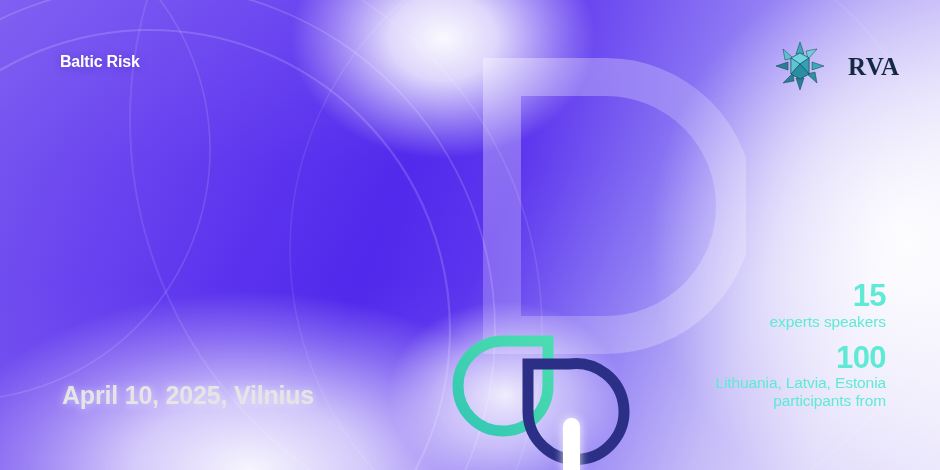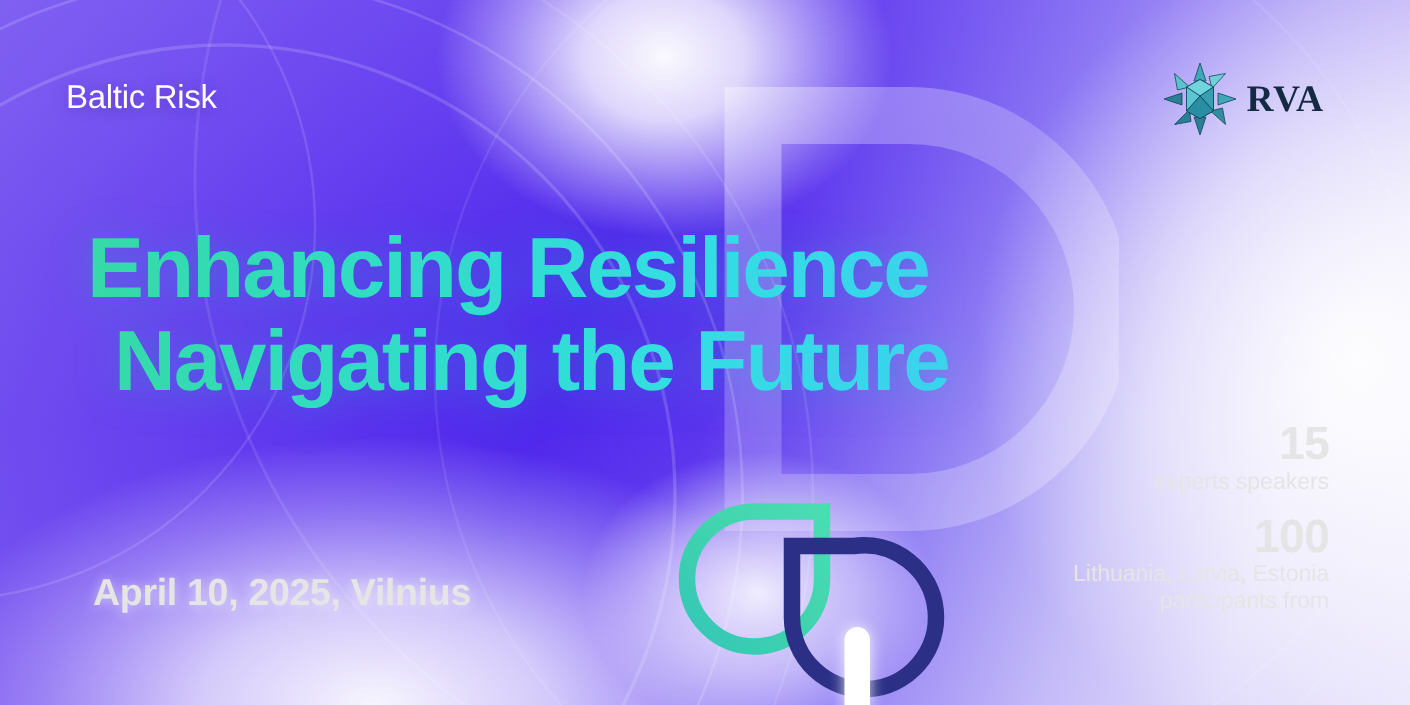--- a/index.html
+++ b/index.html
@@ -68,22 +68,22 @@
   .mark-teal{position:absolute;left:450px;top:330px;width:112px;height:108px;}
   .mark-navy{position:absolute;left:512px;top:354px;width:120px;height:118px;}
   .mark-bar{
     position:absolute;left:563px;top:418px;width:17px;height:56px;
     background:#ffffff;border-radius:9px 9px 0 0;
     box-shadow:0 0 10px rgba(255,255,255,.85);
   }
 
   
   .kicker{
-    position:absolute;left:44px;top:52px;
-    font-size:22px;font-weight:normal;line-height:1.22;
+    position:absolute;left:60px;top:52px;
+    font-size:16px;font-weight:bold;line-height:1.22;
     letter-spacing:-.2px;color:#ffffff;
     text-shadow:0 1px 10px rgba(40,10,110,.28);
   }
   .kicker .yr{color:#3fe0e0;}
 
   .headline{
     position:absolute;left:58px;top:148px;width:760px;
     font-size:57px;font-weight:bold;line-height:1.09;
     letter-spacing:-1.4px;
     background:linear-gradient(92deg,#36d9a6 0%,#31dcc0 22%,#34dde2 52%,#3ad2ee 78%,#45c9f2 100%);
@@ -95,36 +95,36 @@
 
   .datewhen{
     position:absolute;left:62px;top:381px;
     font-size:25px;font-weight:bold;letter-spacing:-.2px;
     color:#e5e5e5;
     text-shadow:0 1px 8px rgba(255,255,255,.55);
   }
 
   .stats{
     position:absolute;right:54px;top:280px;
-    text-align:right;color:#e5e5e5;
+    text-align:right;color:#5eead4;
   }
   .stat-num{
     font-size:31px;font-weight:bold;line-height:1.02;letter-spacing:-.6px;
   }
   .stat-lbl{
     font-size:15.5px;font-weight:400;line-height:1.16;letter-spacing:-.1px;
     margin-top:1px;
     text-align:right;
   }
   .stat-block + .stat-block{margin-top:11px;}
 
   
   .rva{
     position:absolute;left:776px;top:42px;
-    display:flex;align-items:center;gap:7px;
+    display:flex;align-items:center;gap:24px;
   }
   .rva-glyph{width:48px;height:48px;flex:none;}
   .rva-text{line-height:1;}
   .rva-name{
     font-family:"Liberation Serif","DejaVu Serif",serif;
     font-size:25px;font-weight:bold;color:#142a43;letter-spacing:.5px;
   }
   .rva-sub{
     font-family:"Liberation Serif","DejaVu Serif",serif;
     font-size:8.2px;font-weight:bold;color:#142a43;
@@ -181,24 +181,20 @@
   <svg class="mark-navy" width="120" height="118" viewBox="0 0 120 118">
     <path d="M 16 10 L 57 10 A 48 48 0 1 1 16 58 Z" fill="none" stroke="#2b2f86" stroke-width="11"></path>
   </svg>
 
   <div class="mark-bar"></div>
 
   <div class="kicker">
     <div>Baltic Risk</div>
   </div>
 
-  <div class="headline">
-    <span class="l1">Enhancing Resilience</span>
-    <span class="l2">Navigating the Future</span>
-  </div>
 
   <div class="datewhen">April 10, 2025, Vilnius</div>
 
   <div class="stats">
     <div class="stat-block">
       <div class="stat-num">15</div>
       <div class="stat-lbl">experts speakers</div>
     </div>
     <div class="stat-block">
       <div class="stat-num">100</div>

